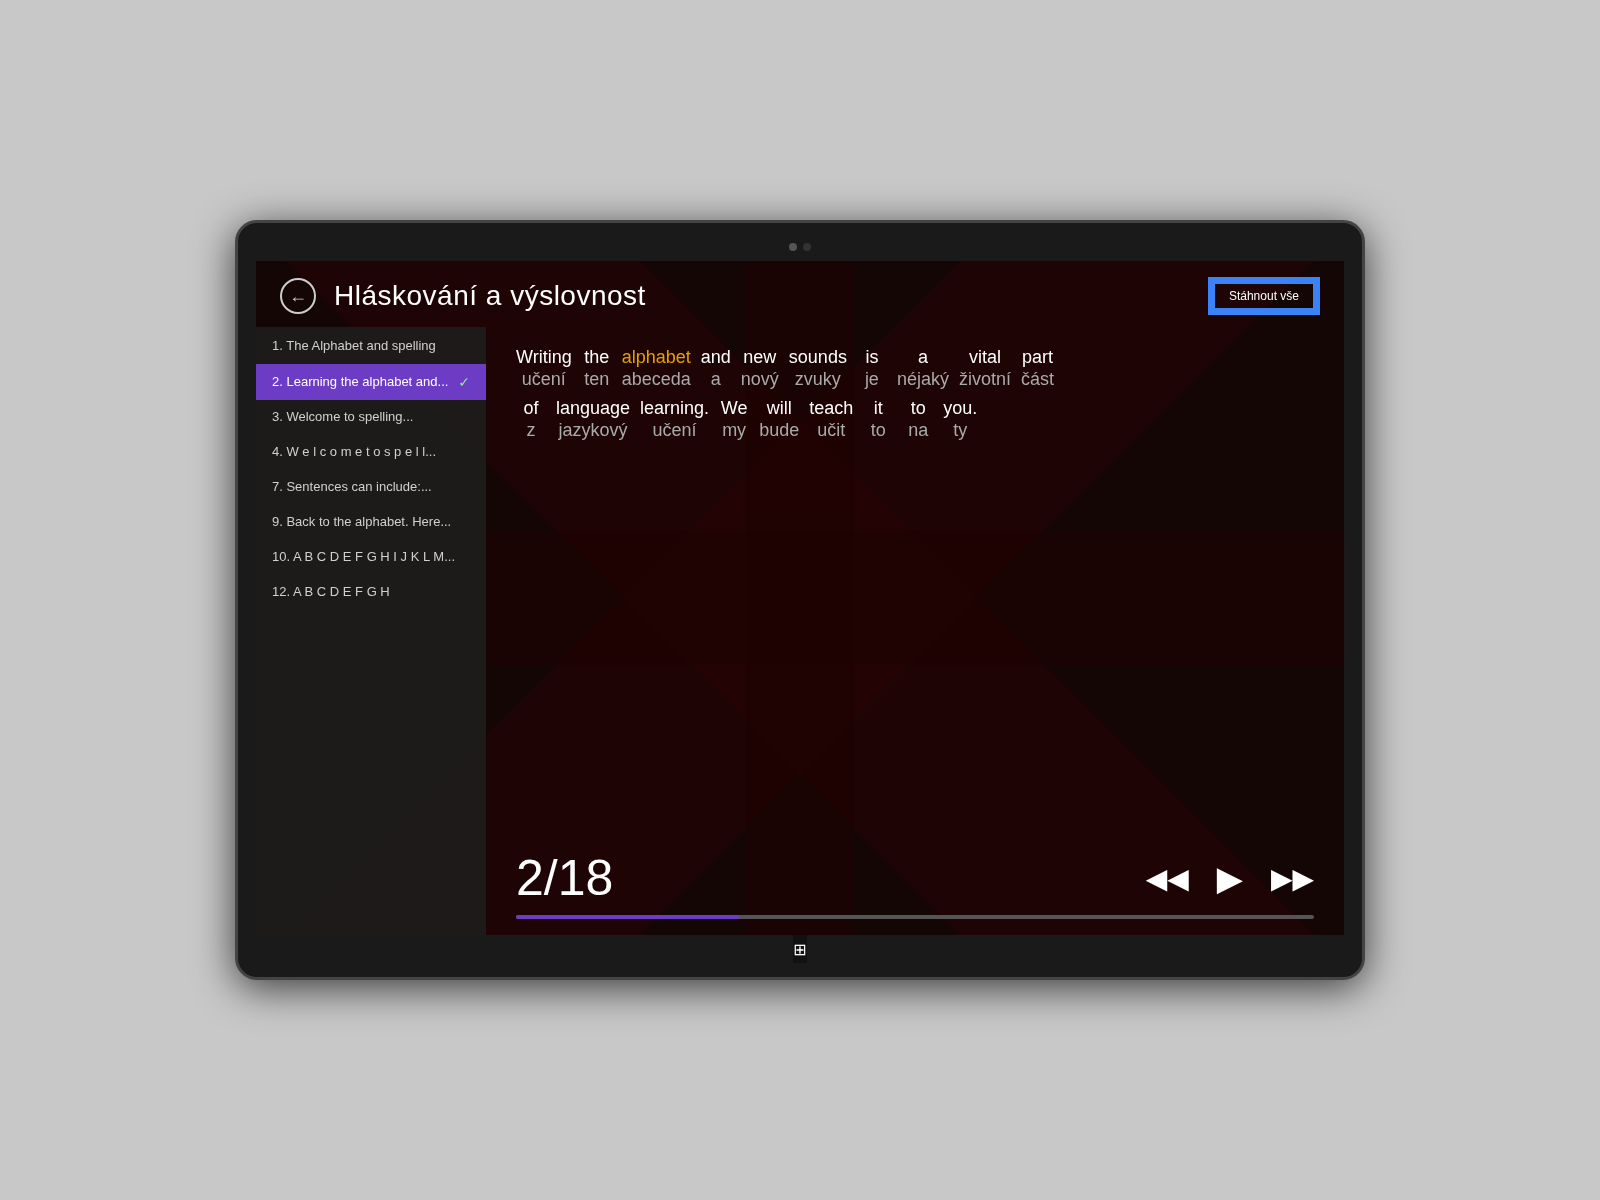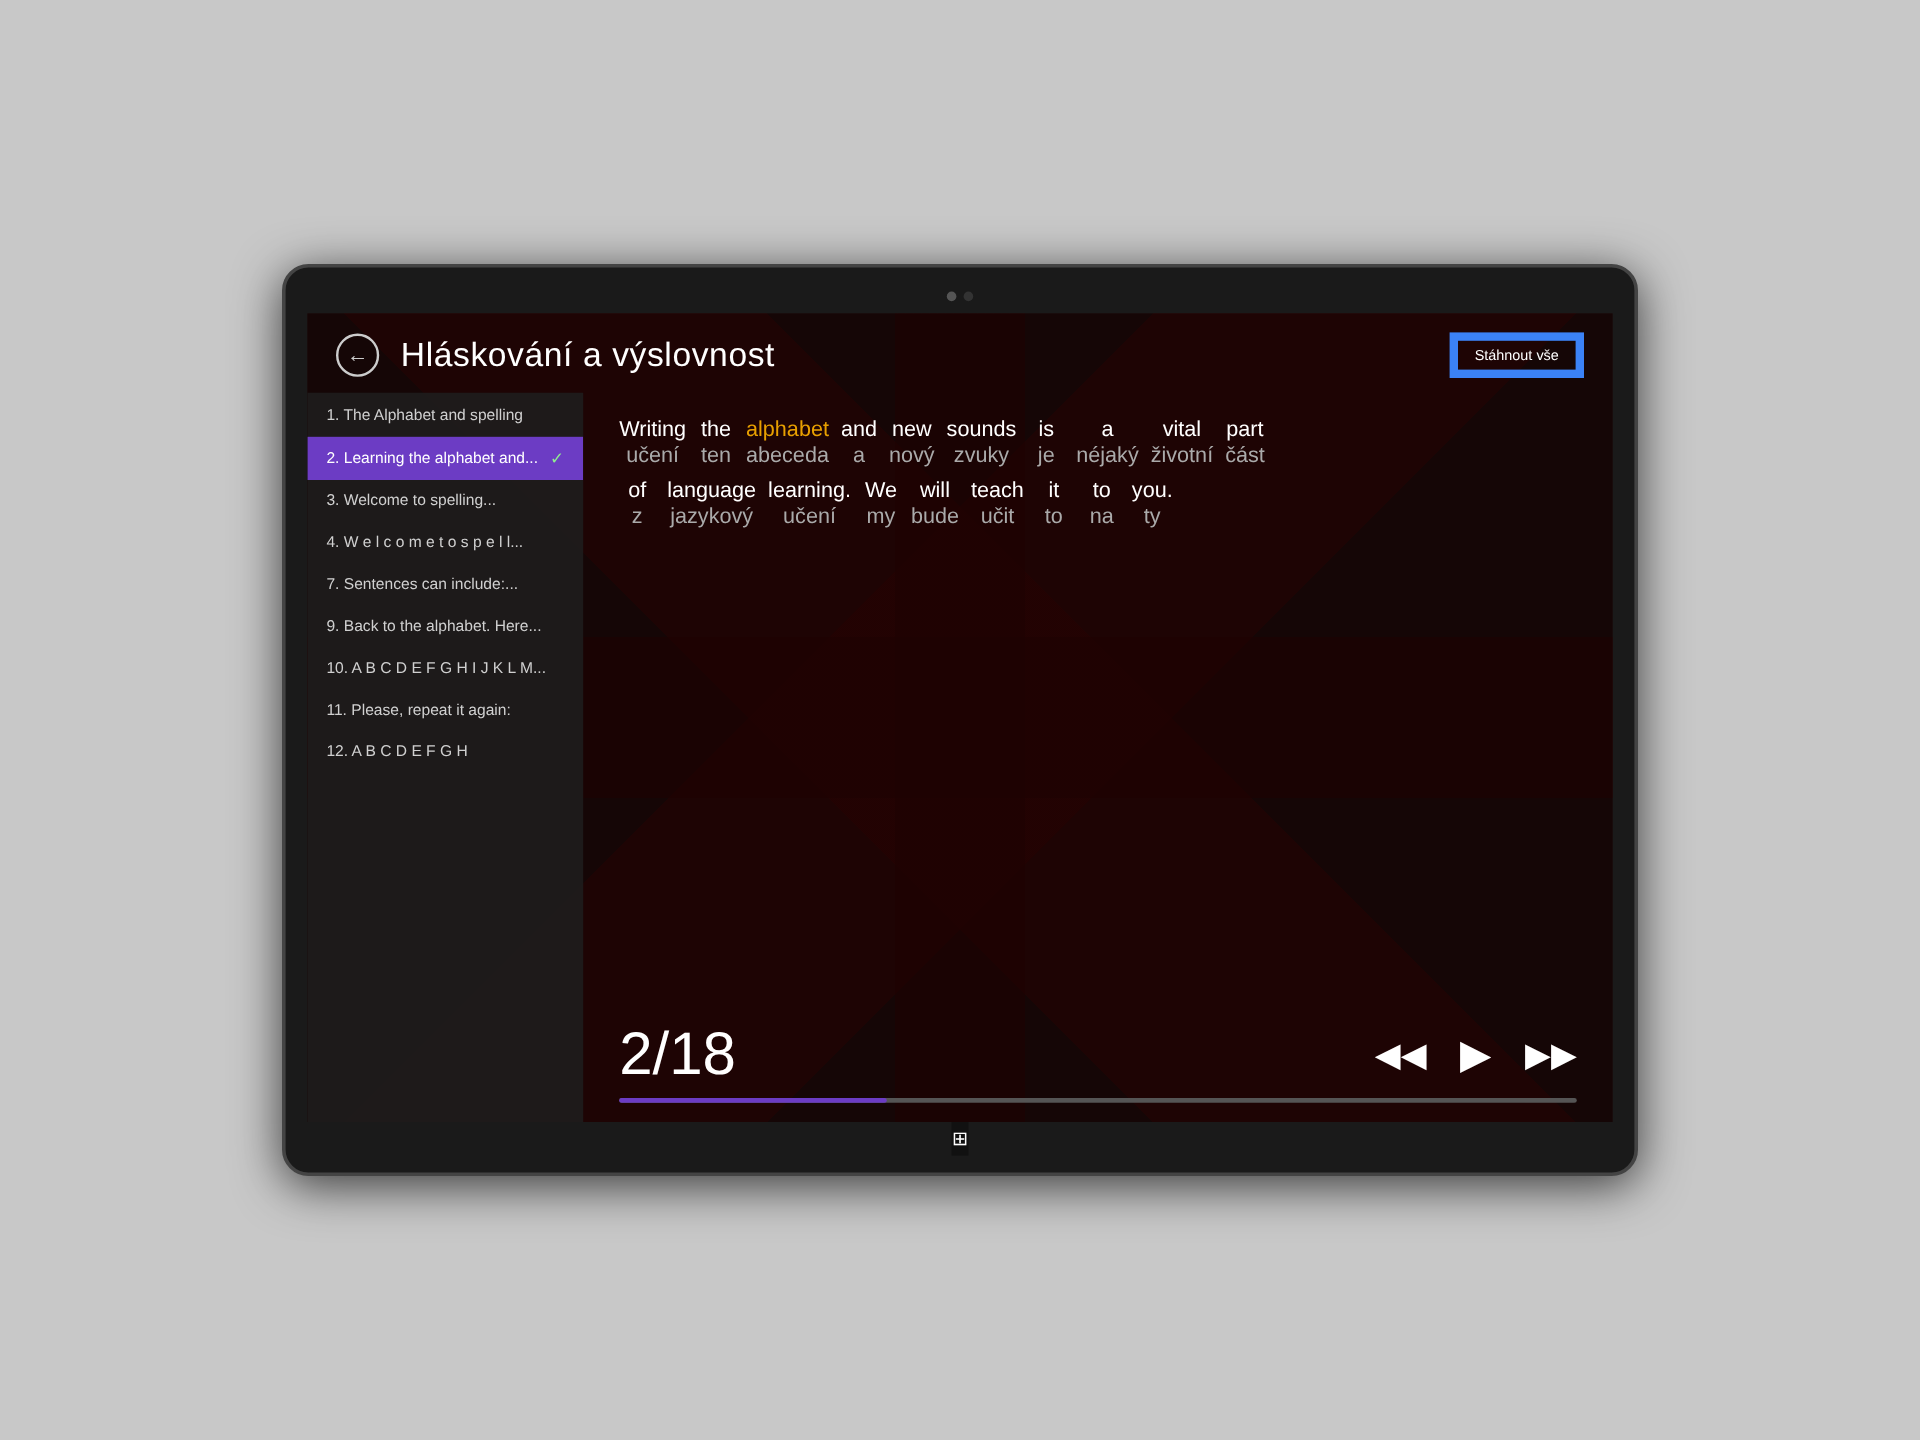--- a/index.html
+++ b/index.html
@@ -273,21 +273,20 @@
       <div class="main-area">
 
         <div class="sidebar" id="sidebar-list">
             <div class="sidebar-item">1. The Alphabet and spelling</div>
             <div class="sidebar-item active">2. Learning the alphabet and...<span class="check">✓</span></div>
             <div class="sidebar-item">3. Welcome to spelling...</div>
             <div class="sidebar-item">4. W e l c o m e  t o  s p e l l...</div>
             <div class="sidebar-item">7. Sentences can include:...</div>
             <div class="sidebar-item">9. Back to the alphabet. Here...</div>
             <div class="sidebar-item">10. A B C D E F G H I J K L M...</div>
-            <div class="sidebar-item">11. Please, repeat it again:</div>
             <div class="sidebar-item">12. A B C D E F G H</div>
           </div>
 
         <div class="content-area">
           <div class="lyric-display">
             <div class="lyric-row" id="lyric-row1">
                 <div class="word-block">
                   <span class="word-en">Writing</span>
                   <span class="word-cs">učení</span>
                 </div>

